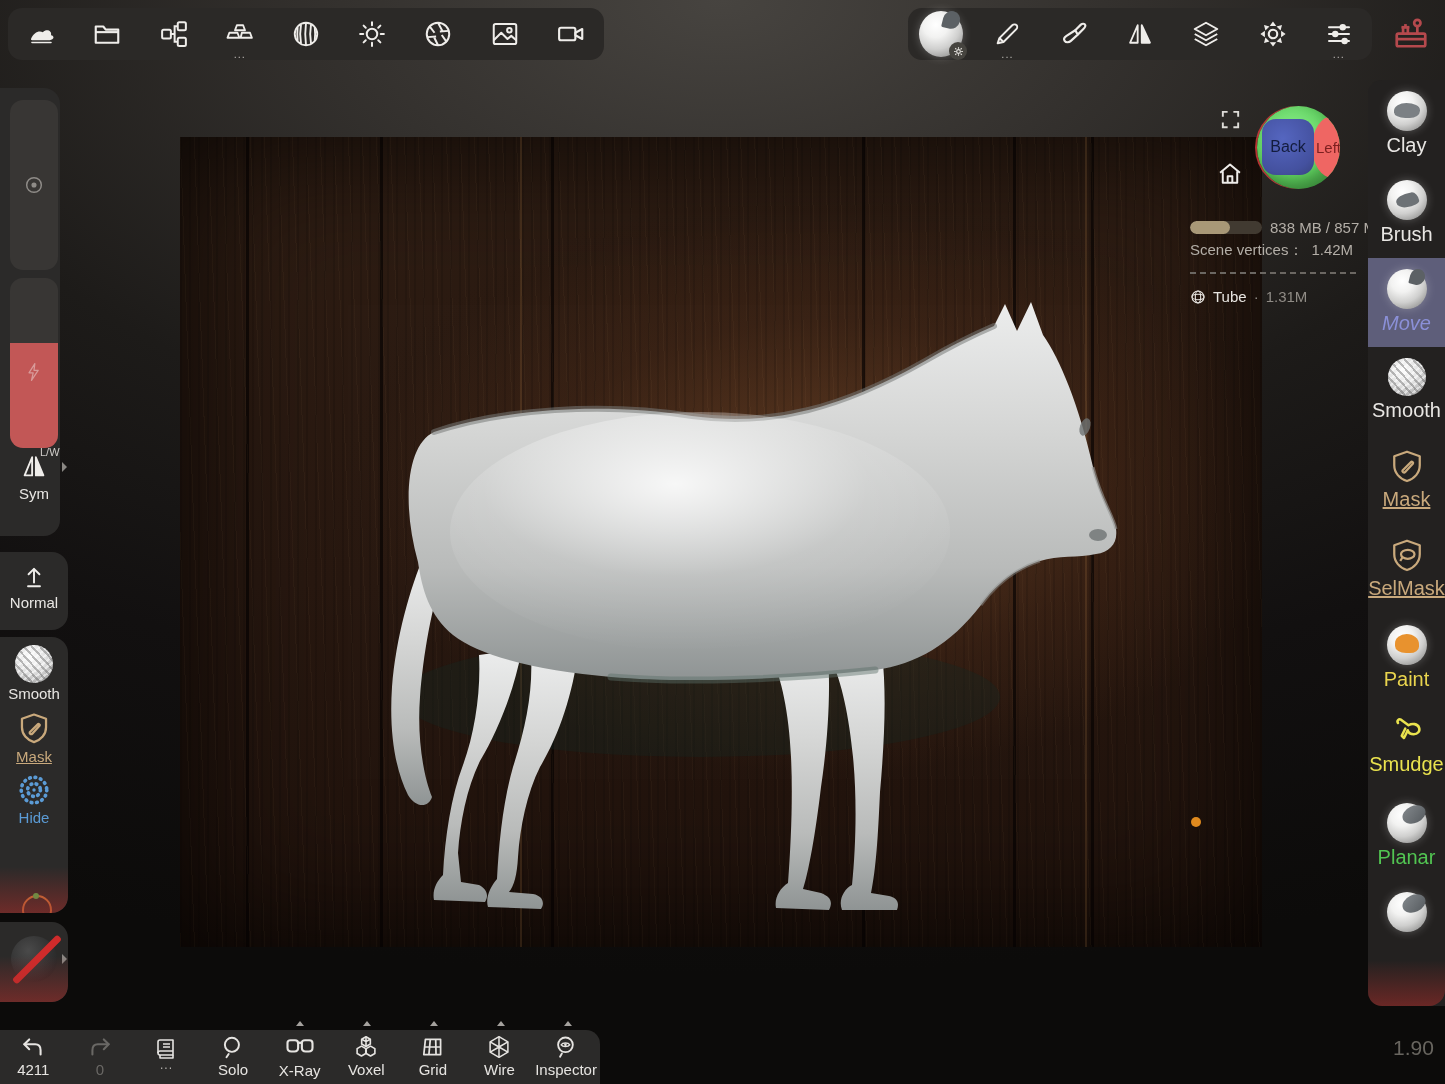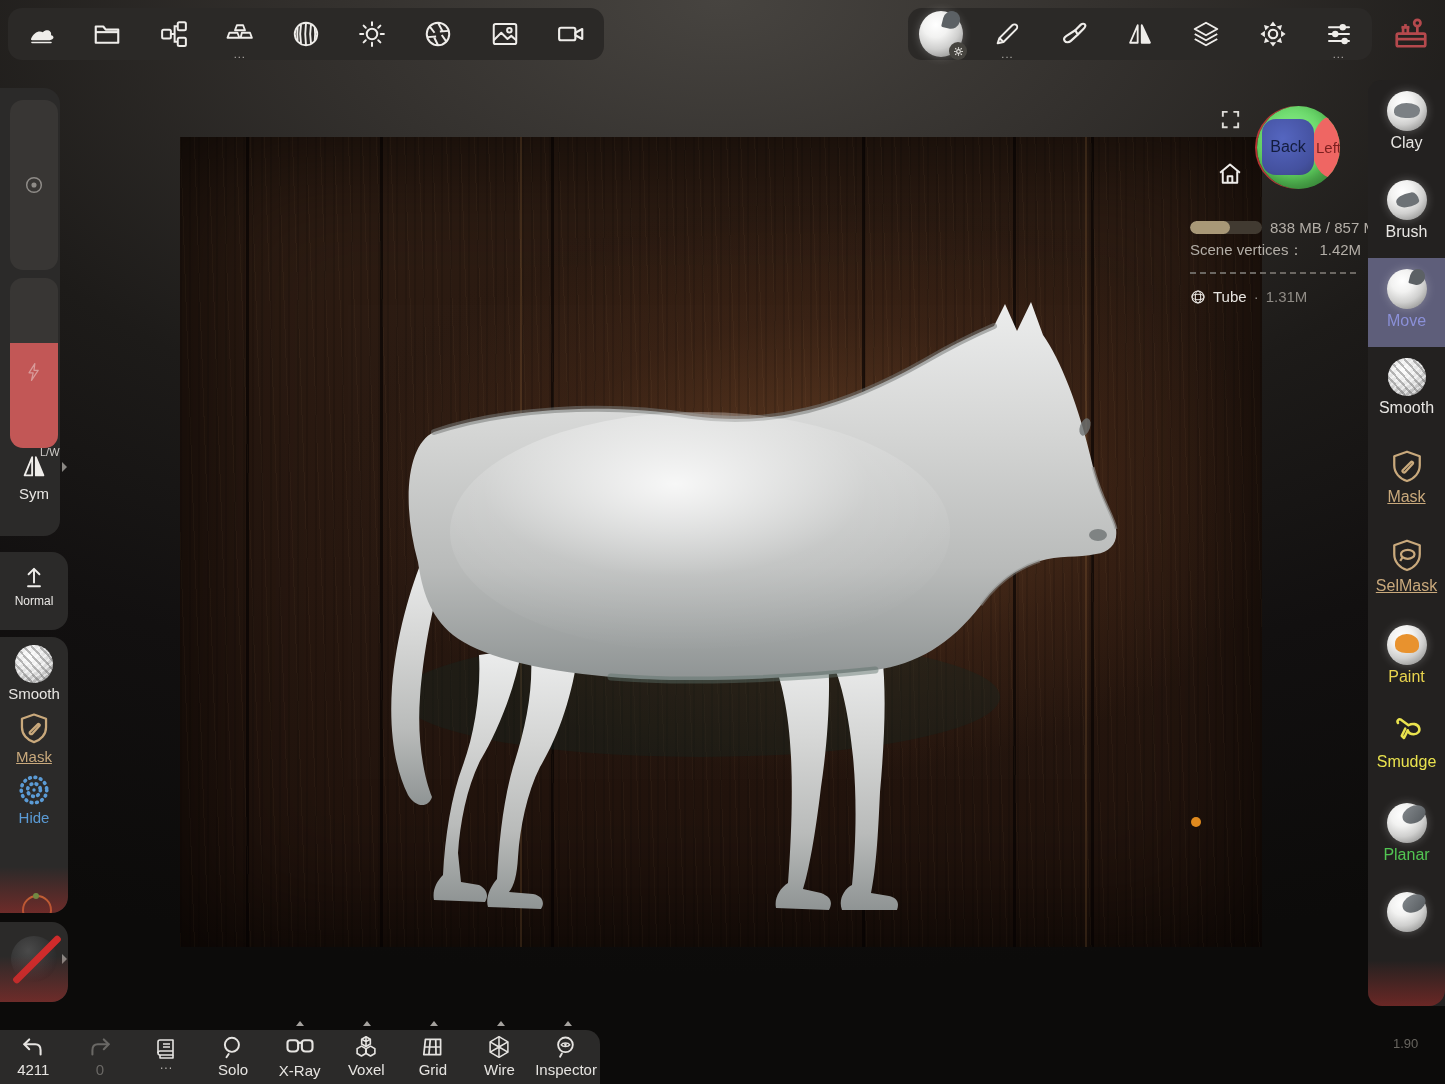--- a/index.html
+++ b/index.html
@@ -34,21 +34,21 @@
   .gizmo .face-back{position:absolute;left:5px;top:13px;width:52px;height:56px;border-radius:14px;
     background:radial-gradient(circle at 40% 35%, #5566c0 0%, #44519f 70%, #39437f 100%);
     color:#131c3e;font-size:16px;display:flex;align-items:center;justify-content:center;}
 
   
   .stats{position:absolute;left:1188px;top:218px;width:250px;color:#b3aea7;font-size:15px;}
   .membar{position:absolute;left:2px;top:3px;width:72px;height:13px;border-radius:7px;background:#413a31;overflow:hidden;}
   .membar i{display:block;height:100%;width:55%;border-radius:7px;background:#a89877;}
   .memtext{position:absolute;left:82px;top:1px;width:98px;overflow:hidden;white-space:nowrap;}
   .sceneverts{position:absolute;left:2px;top:23px;white-space:nowrap;}
-  .sceneverts b{font-weight:400;margin-left:16px;}
+  .sceneverts b{font-weight:400;margin-left:8px;}
   .dashes{position:absolute;left:2px;top:54px;width:166px;border-top:2px dashed #6b6762;}
   .objrow{position:absolute;left:2px;top:70px;display:flex;align-items:center;gap:7px;white-space:nowrap;}
   .objrow .oname{color:#e8e5e1;}
   .objrow .overts{color:#8f8b85;}
 
   
   .tb{border-radius:14px;display:flex;align-items:center;justify-content:space-around;color:#e9e7e4;}
   .tb-left{left:8px;top:8px;width:596px;height:52px;}
   .tb-right{left:908px;top:8px;width:464px;height:52px;}
   .tbi{position:relative;width:44px;height:44px;display:flex;align-items:center;justify-content:center;}
@@ -85,50 +85,50 @@
   .nomat-ball{position:absolute;left:11px;top:14px;width:46px;height:46px;border-radius:50%;
     background:radial-gradient(circle at 38% 32%, #4a4a4a 0%, #303030 55%, #1d1d1d 100%);}
   .nomat-ball::after{content:"";position:absolute;left:-6px;top:20px;width:64px;height:7px;background:#cf2b2b;transform:rotate(-45deg);border-radius:3px;}
   .gizmo-cut{position:absolute;left:22px;top:258px;width:26px;height:26px;border:2.5px solid #cf7a3a;border-radius:50%;}
   .gizmo-cut::after{content:"";position:absolute;left:9px;top:-4px;width:6px;height:6px;border-radius:50%;background:#57b84f;}
 
   
   .tan{color:#c9a97c;text-decoration:underline;}
   .blue{color:#5b9bd5;}
   .c-white{color:#e8e6e3;}
-  .c-move{color:#8b90d8;}
+  .c-move{color:#8b90d8;font-style:italic;}
   .c-yellow{color:#e9d44e;}
   .c-yellow2{color:#e9e24e;}
   .c-green{color:#52c552;}
 
   
   .crumple{width:38px;height:38px;border-radius:50%;position:relative;
     background:radial-gradient(circle at 40% 32%, #fdfdfd 0%, #e2e2e2 45%, #a9a9a9 80%, #828282 100%);}
   .crumple::after{content:"";position:absolute;inset:0;border-radius:50%;
     background:repeating-linear-gradient(48deg, rgba(90,90,90,.40) 0 2px, rgba(0,0,0,0) 2px 6px),
                repeating-linear-gradient(-40deg, rgba(255,255,255,.5) 0 2px, rgba(0,0,0,0) 2px 5px);}
 
   
   .sidebar{position:absolute;left:1368px;top:80px;width:77px;height:926px;background:#232120;
     border-radius:14px 0 0 14px;overflow:hidden;}
   .tool{position:relative;height:88px;text-align:center;padding-top:1px;}
-  .tool .lbl{font-size:16px;margin-top:3px;}
+  .tool .lbl{font-size:20px;margin-top:3px;}
   .tool.selected{background:#5e5e7a;}
   .tool .icon-center{padding-top:10px;}
   .paintblob{position:absolute;left:8px;top:9px;width:24px;height:19px;background:#e8922e;border-radius:58% 62% 45% 55%/60% 65% 40% 45%;}
 
   
   .bottombar{left:0;top:1030px;width:600px;height:54px;border-radius:0 14px 0 0;background:#2b2a29;display:flex;align-items:stretch;color:#e6e4e1;}
   .bbi{position:relative;width:66.6px;text-align:center;padding-top:4px;}
   .bbi .lbl{font-size:15px;margin-top:1px;}
   .bbi.dim{color:#6a6865;}
   .bbi .dots{font-size:12px;letter-spacing:1px;color:#b7b4b0;line-height:6px;}
   .caret{position:absolute;top:1021px;width:0;height:0;border:4px solid transparent;border-bottom:5px solid #a5a29e;border-top-width:0;}
 
-  .zoomlvl{position:absolute;left:1393px;top:1036px;color:#68655f;font-size:13px;}
+  .zoomlvl{position:absolute;left:1393px;top:1036px;color:#68655f;font-size:21px;}
 </style>
 </head>
 <body>
 
 <div class="screen">
 
   <div class="canvas">
     <div class="plank" style="left:66px"></div>
     <div class="plank" style="left:200px"></div>
     <div class="plank" style="left:371px"></div>
@@ -401,21 +401,21 @@
   </div>
 
   <div class="lp lp-normal">
     <div class="icon-center" style="padding-top:10px;">
       <svg width="26" height="30" viewBox="0 0 24 24" fill="none" stroke="#efedea" stroke-width="1.8" stroke-linecap="round" stroke-linejoin="round">
           <path d="M12 17 V5"></path>
           <path d="M7 9.5 L12 4.5 L17 9.5"></path>
           <path d="M6.5 20.5 H17.5"></path>
         </svg>
     </div>
-    <div class="lbl" style="font-size:12px;margin-top:2px;">Normal</div>
+    <div class="lbl" style="font-size:15px;margin-top:2px;">Normal</div>
   </div>
 
   <div class="lp lp-tools">
     <div class="lp-item">
       <div class="icon-center">
           <div class="crumple"></div>
         </div>
       <div class="lbl c-white">Smooth</div>
     </div>
     <div class="lp-item tan">

